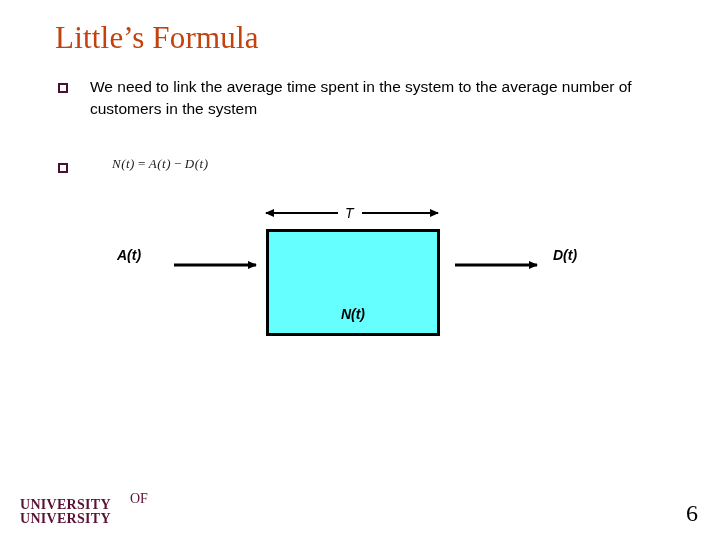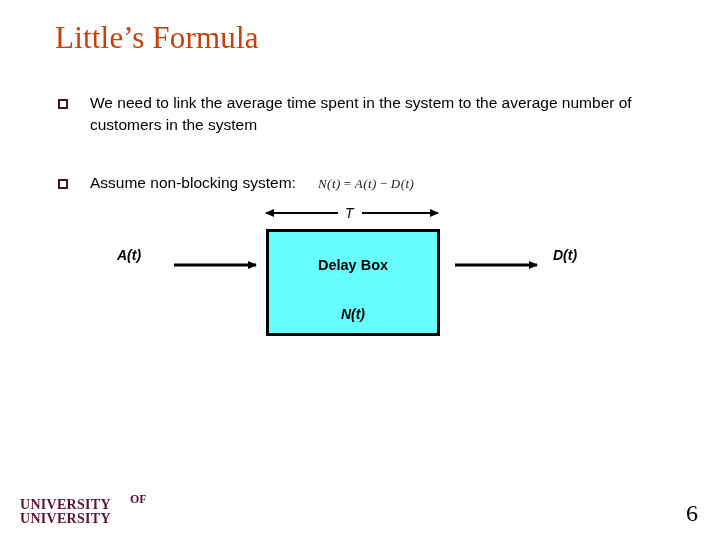--- a/index.html
+++ b/index.html
@@ -28,21 +28,20 @@
     letter-spacing: 0.2px;
     white-space: nowrap;
   }
 
   
   #bullet-list {
     position: absolute;
     left: 58px;
     top: 76px;
     width: 600px;
-    margin-top: 16px;
   }
   .bullet-row {
     position: relative;
     display: block;
     margin-bottom: 0;
   }
   .bullet-marker {
     position: absolute;
     left: 0px;
     top: 7px;
@@ -153,23 +152,23 @@
     line-height: 14px;
     letter-spacing: 0.3px;
   }
   #uob-line1 {
     font-size: 14px;
     font-weight: bold;
     display: block;
     white-space: nowrap;
   }
   #uob-of {
-    font-size: 12px;
+    font-size: 14px;
     vertical-align: super;
-    font-weight: bold;
+    font-weight: normal;
     letter-spacing: 0;
     padding-left: 19px;
   }
   #uob-line2 {
     font-size: 14px;
     font-weight: bold;
     display: block;
     white-space: nowrap;
   }
   #page-number {
@@ -189,21 +188,20 @@
 <div id="bullet-list">
 
   <div class="bullet-row" id="bullet-row-1">
     <span class="bullet-marker"></span>
     <span class="bullet-text">We need to link the average time spent in the system to the average number of customers in the system</span>
   </div>
 
   <div class="bullet-row" id="bullet-row-2">
     <span class="bullet-marker"></span>
     <div class="bullet-inline">
-      <span class="bullet-text">Assume non-blocking system:</span>
       <span id="formula-eq">
         <span>N(t)</span><span class="op">=</span><span>A(t)</span><span class="op">−</span><span>D(t)</span>
       </span>
     </div>
   </div>
 
 </div>
 
 <div id="diagram">
   <svg width="720" height="540" viewBox="0 0 720 540" xmlns="http://www.w3.org/2000/svg">
@@ -227,21 +225,20 @@
   </svg>
 </div>
 
 <div id="label-t" class="diag-label">T</div>
 
 <div id="label-at" class="diag-label">A(t)</div>
 
 <div id="label-dt" class="diag-label">D(t)</div>
 
 <div id="delay-box">
-  <div id="delay-box-title">Delay Box</div>
   <div id="delay-box-nt">N(t)</div>
 </div>
 
 <div id="uob-logo">
   <span id="uob-line1"><span>UNIVERSITY</span><span id="uob-of">OF</span></span>
   <span id="uob-line2">UNIVERSITY</span>
 </div>
 
 <div id="page-number">6</div>
 

